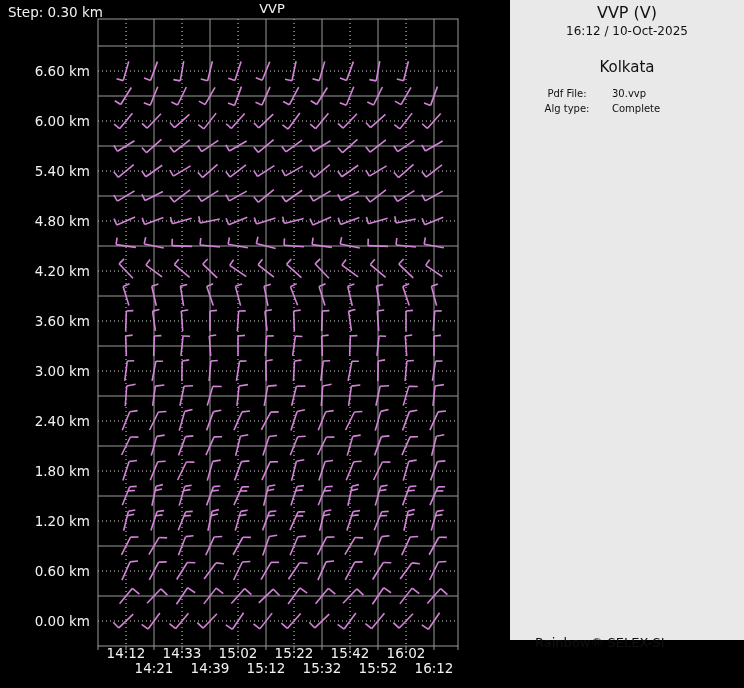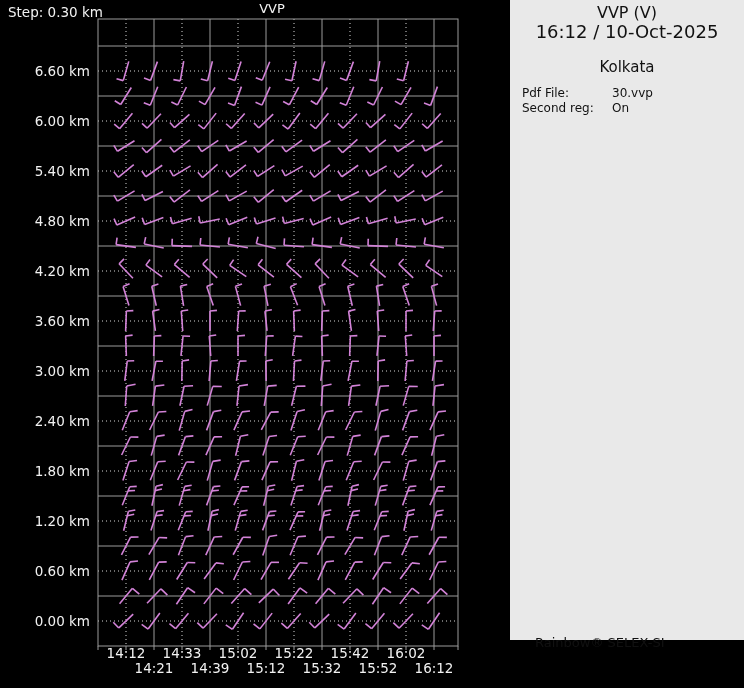--- a/index.html
+++ b/index.html
@@ -7,24 +7,24 @@
     position:relative;width:744px;height:688px;background:#000;overflow:hidden;
     font-family:"DejaVu Sans","Liberation Sans",sans-serif;
   }
   #plot-svg{position:absolute;left:0;top:0;}
   .panel{
     position:absolute;left:510px;top:0;width:234px;height:640px;
     background:#e9e9e9;color:#111;
   }
   .panel-header{padding-top:3px;text-align:center;}
   .panel-title{font-size:16px;line-height:19px;}
-  .panel-datetime{font-size:18px;line-height:19px;text-align:center;}
+  .panel-datetime{font-size:12px;line-height:19px;text-align:center;}
   .panel-site{font-size:15px;line-height:19px;margin-top:17px;}
   .info-list{margin-top:9px;margin-left:12px;margin-right:4px;}
-  .info-row{display:flex;font-size:12px;line-height:15.4px;white-space:nowrap;}
+  .info-row{display:flex;font-size:10px;line-height:15.4px;white-space:nowrap;text-align:center;}
   .info-label{min-width:90px;}
   .panel-footer{position:absolute;left:12px;top:635px;font-size:13px;margin-left:13px;}
 </style>
 </head>
 <body>
 
 <div id="screen">
 
   <svg id="plot-svg" width="510" height="688">
       <rect x="0" y="0" width="510" height="688" fill="#000000"></rect>
@@ -686,20 +686,20 @@
       <div class="panel-title">VVP (V)</div>
       <div class="panel-datetime">16:12 / 10-Oct-2025</div>
       <div class="panel-site">Kolkata</div>
     </div>
     <div class="info-list">
         <div class="info-row">
           <span class="info-label">Pdf File:</span>
           <span class="info-value">30.vvp</span>
         </div>
         <div class="info-row">
-          <span class="info-label">Second reg:</span>
-          <span class="info-value">On</span>
+          <span class="info-label">Alg type:</span>
+          <span class="info-value">Complete</span>
         </div>
       </div>
     <div class="panel-footer">Rainbow® SELEX-SI</div>
   </div>
 
 </div>
 
 </body></html>

